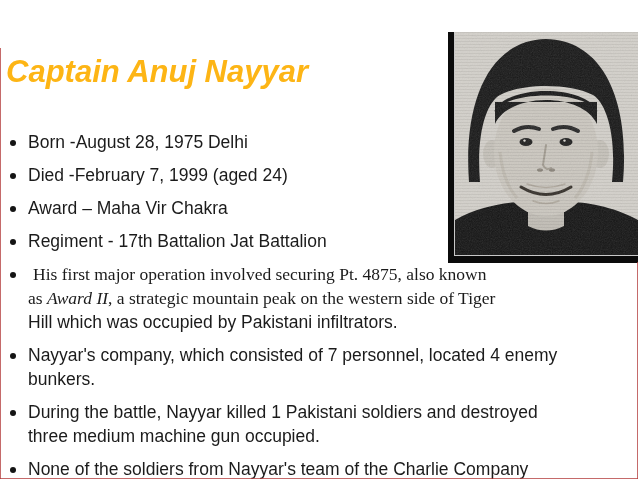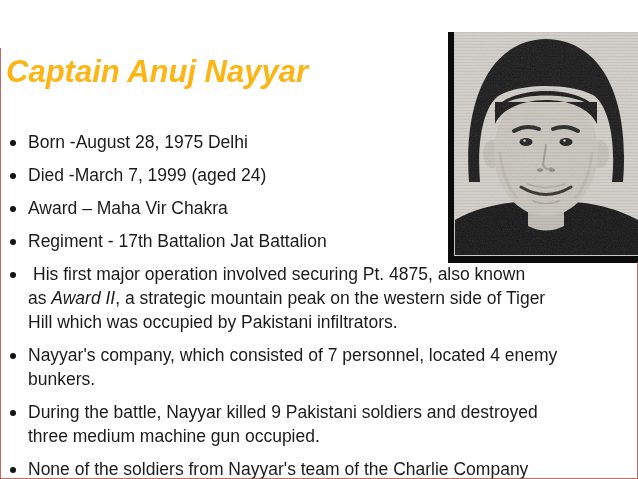--- a/index.html
+++ b/index.html
@@ -33,21 +33,21 @@
   }
   .dot{
     flex:0 0 20px;position:relative;height:24px;
   }
   .dot::before{
     content:"";position:absolute;left:2px;top:10px;
     width:6px;height:6px;border-radius:50%;background:#141414;
   }
   .txt{flex:1 1 auto;min-width:0;}
   .line{display:block;white-space:nowrap;}
-  .line .seg{white-space:nowrap;}
+  .line .seg{white-space:nowrap;font-family:Liberation Serif, serif;}
   .indent-sm{padding-left:5px;}
   i.seg{font-style:italic;}
 
   
   .photo-frame{
     position:absolute;left:448px;top:0;width:190px;height:231px;
     background:#0b0b0b;
     padding:0 0 7px 6px;box-sizing:border-box;
   }
   .photo-inner{
@@ -75,21 +75,21 @@
     <li class="bullet">
       <span class="dot"></span>
       <span class="txt">
         <span class="line seg">Born -August 28, 1975 Delhi</span>
       </span>
     </li>
 
     <li class="bullet">
       <span class="dot"></span>
       <span class="txt">
-        <span class="line seg">Died -March 7, 1999 (aged 24)</span>
+        <span class="line seg">Died -February 7, 1999 (aged 24)</span>
       </span>
     </li>
 
     <li class="bullet">
       <span class="dot"></span>
       <span class="txt">
         <span class="line seg">Award – Maha Vir Chakra</span>
       </span>
     </li>
 
@@ -113,21 +113,21 @@
       <span class="dot"></span>
       <span class="txt">
         <span class="line seg">Nayyar's company, which consisted of 7 personnel, located 4 enemy</span>
         <span class="line seg">bunkers.</span>
       </span>
     </li>
 
     <li class="bullet">
       <span class="dot"></span>
       <span class="txt">
-        <span class="line seg">During the battle, Nayyar killed 9 Pakistani soldiers and destroyed</span>
+        <span class="line seg">During the battle, Nayyar killed 1 Pakistani soldiers and destroyed</span>
         <span class="line seg">three medium machine gun occupied.</span>
       </span>
     </li>
 
     <li class="bullet">
       <span class="dot"></span>
       <span class="txt">
         <span class="line seg">None of the soldiers from Nayyar's team of the Charlie Company</span>
         <span class="line seg">survived the battle.</span>
       </span>

